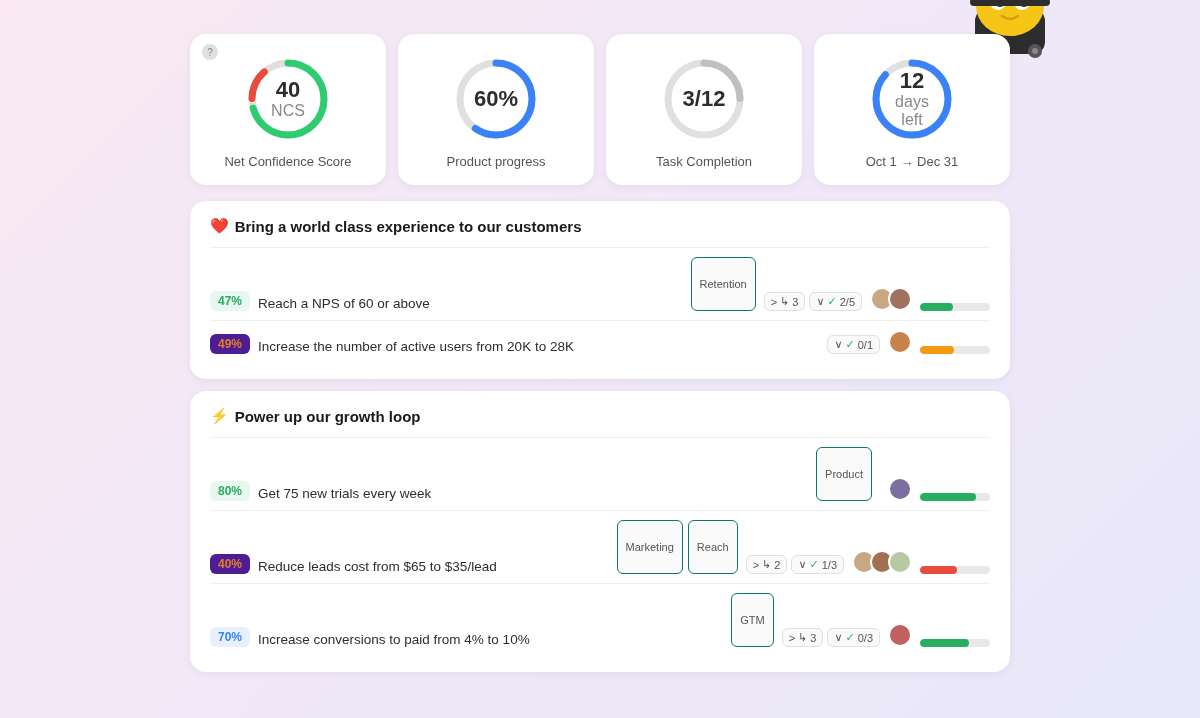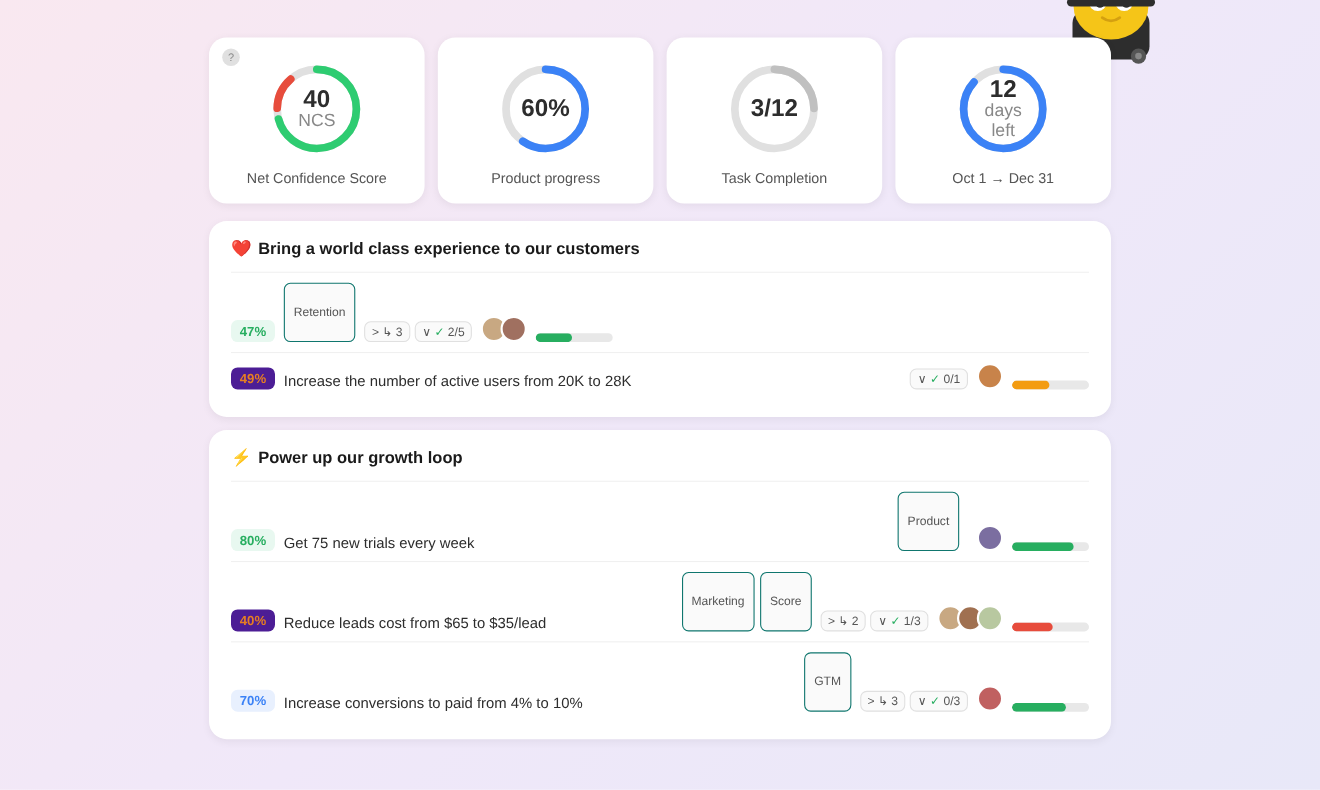--- a/index.html
+++ b/index.html
@@ -297,20 +297,21 @@
   </div>
 
   <div class="section-group">
     <div class="section-header">
       <span>❤️</span>
       <span>Bring a world class experience to our customers</span>
     </div>
 
     <div class="okr-row">
       <span class="percent-badge green">47%</span>
+      <span class="okr-title">Reach a NPS of 60 or above</span>
       <div class="tags">
         <span class="tag">Retention</span>
       </div>
       <div class="okr-controls">
         <div class="control-pill">
           <span>&gt;</span>
           <span>↳</span>
           <span>3</span>
         </div>
         <div class="control-pill">
@@ -367,21 +368,21 @@
       <div class="progress-bar-wrap">
         <div class="progress-bar-fill fill-green" style="width:80%"></div>
       </div>
     </div>
 
     <div class="okr-row">
       <span class="percent-badge orange">40%</span>
       <span class="okr-title">Reduce leads cost from $65 to $35/lead</span>
       <div class="tags">
         <span class="tag">Marketing</span>
-        <span class="tag">Score</span>
+        <span class="tag">Reach</span>
       </div>
       <div class="okr-controls">
         <div class="control-pill">
           <span>&gt;</span>
           <span>↳</span>
           <span>2</span>
         </div>
         <div class="control-pill">
           <span>∨</span>
           <span class="check-icon">✓</span>

